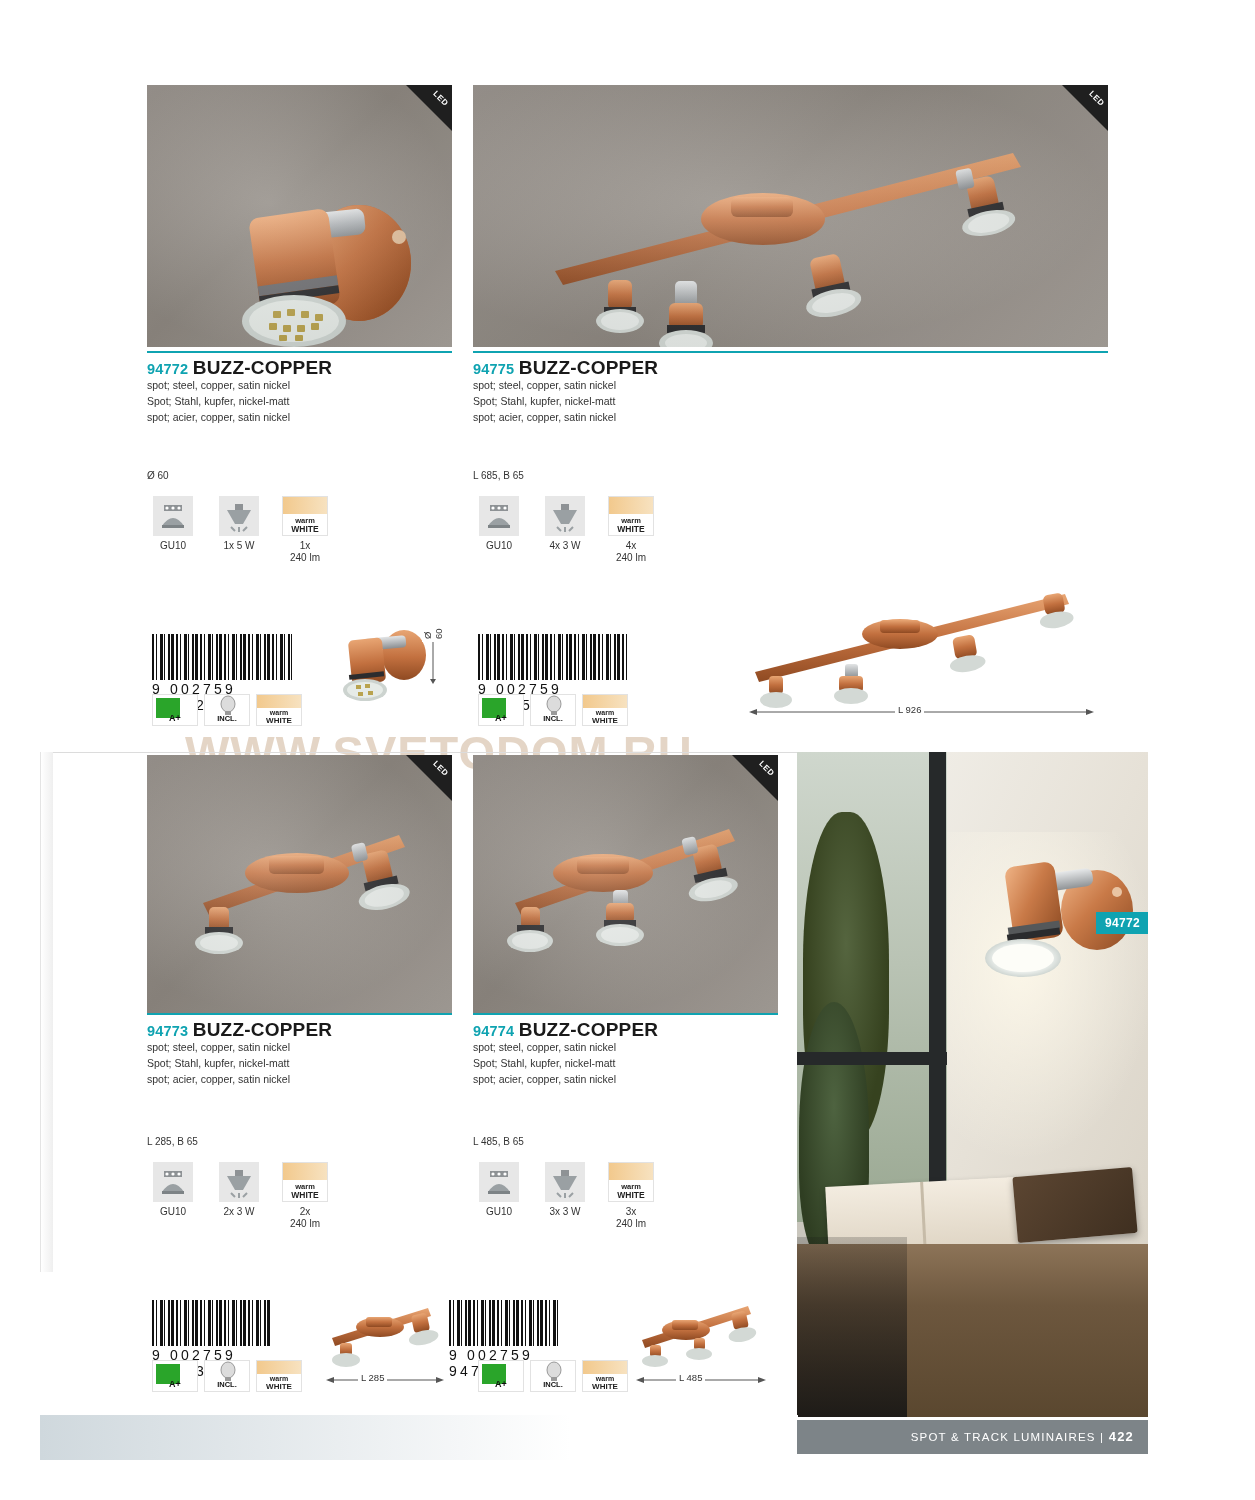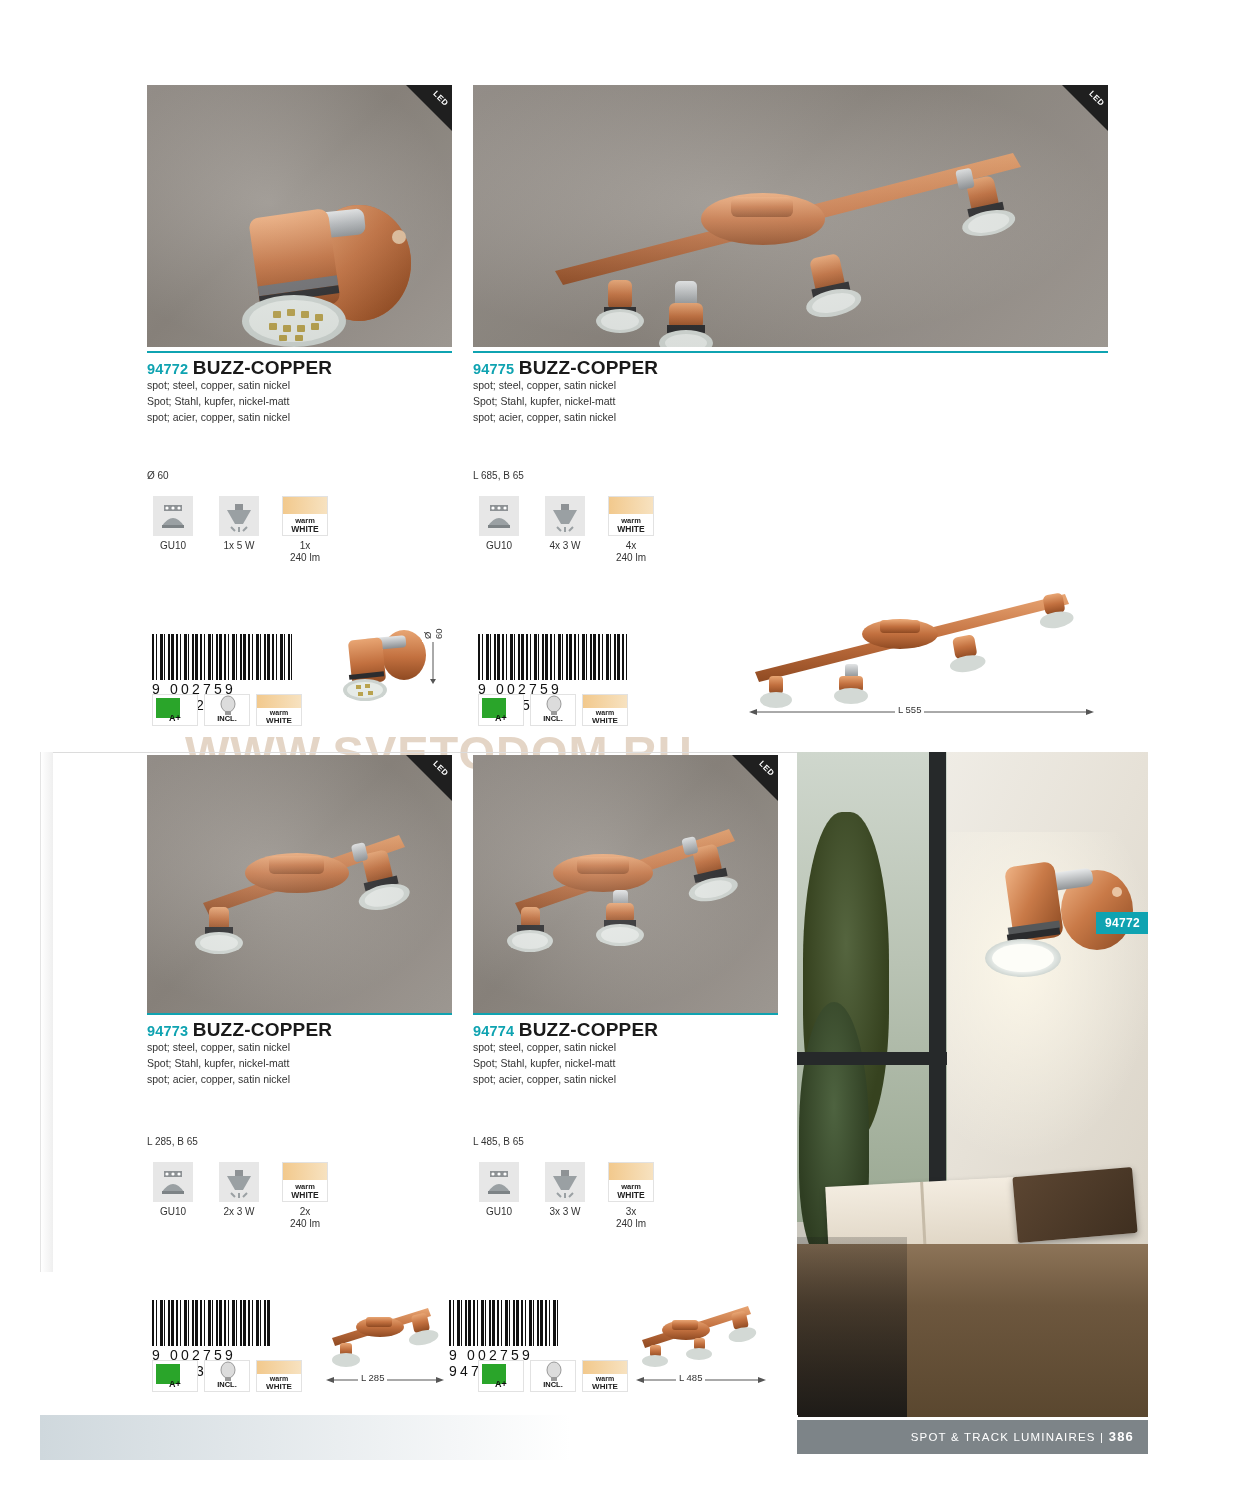--- a/index.html
+++ b/index.html
@@ -644,21 +644,21 @@
       <ellipse cx="231" cy="92" rx="18" ry="8" fill="#d3d9d5"></ellipse>
     </g>
     <g transform="rotate(-10 320 38)">
       <rect x="310" y="22" width="20" height="20" rx="5" fill="url(#dg)"></rect>
       <ellipse cx="320" cy="48" rx="17" ry="8" fill="#d3d9d5"></ellipse>
     </g>
     <line x1="18" y1="140" x2="355" y2="140" stroke="#555" stroke-width="1"></line>
     <path d="M22 137 L14 140 L22 143 Z" fill="#555"></path>
     <path d="M351 137 L359 140 L351 143 Z" fill="#555"></path>
   </svg>
-  <div class="dimlabel" style="left:160px; top:132px;">L 555</div>
+  <div class="dimlabel" style="left:160px; top:132px;">L 926</div>
 </div>
 
 <div class="watermark">WWW.SVETODOM.RU</div>
 
 <div class="sep-line" style="left:40px; top:752px; width:1068px; height:1px;"></div>
 <div class="left-edge"></div>
 
 <div class="photo" style="left:147px; top:755px; width:305px; height:258px;">
   <div class="gloss"></div>
   <svg width="305" height="258" viewBox="0 0 305 258">
@@ -982,15 +982,15 @@
   <div class="ls-table-top"></div>
   <div class="ls-table"></div>
   <div class="ls-dark-bottom"></div>
   <div class="ls-code">94772</div>
 </div>
 
 <div class="bottom-left-grad"></div>
 <div class="footer-bar">
   <div class="txt">
     <span>SPOT &amp; TRACK LUMINAIRES |</span>
-    <span class="pg">386</span>
+    <span class="pg">422</span>
   </div>
 </div>
 
 </body></html>

